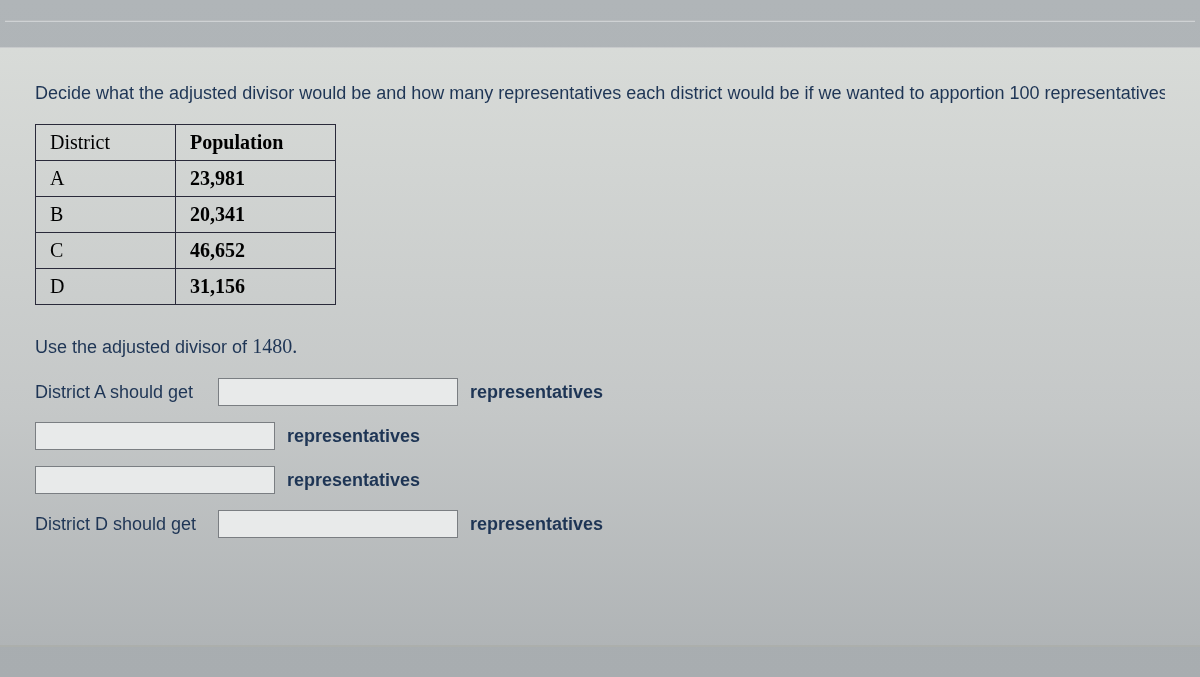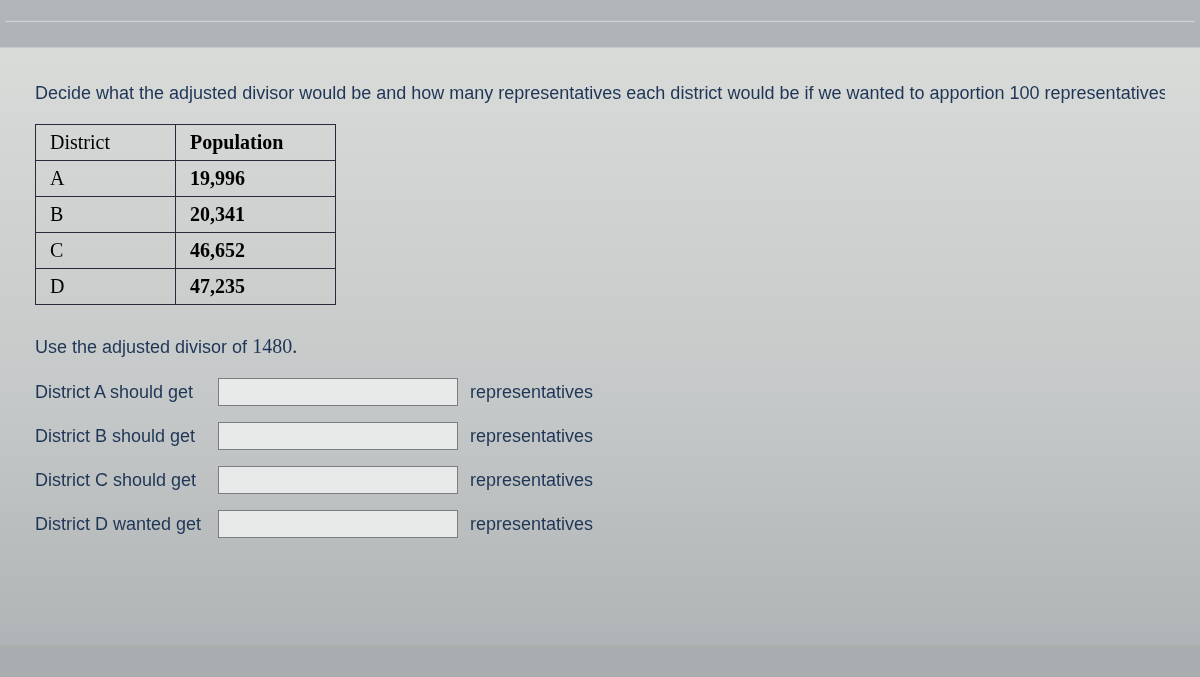--- a/index.html
+++ b/index.html
@@ -89,20 +89,21 @@
       height: 28px;
       border: 1px solid #7a7e82;
       background: #e8eaea;
       padding: 2px 6px;
       font-size: 16px;
     }
     .answer-suffix {
       color: #1e3555;
       font-size: 18px;
       margin-left: 4px;
+      font-weight: bold;
     }
     .top-divider {
       height: 2px;
       background: rgba(255,255,255,0.4);
       border-top: 1px solid rgba(0,0,0,0.1);
       margin: 0 5px;
     }
   </style>
 </head>
 <body>
@@ -114,58 +115,56 @@
     <p class="intro-text">Decide what the adjusted divisor would be and how many representatives each district would be if we wanted to apportion 100 representatives using Jef</p>
 
     <table class="data-table">
       <tbody>
           <tr class="header-row">
         <td class="col-district">District</td>
         <td class="col-population">Population</td>
       </tr>
       <tr>
         <td class="col-district">A</td>
-        <td class="col-population">19,996</td>
+        <td class="col-population">23,981</td>
       </tr>
       <tr>
         <td class="col-district">B</td>
         <td class="col-population">20,341</td>
       </tr>
       <tr>
         <td class="col-district">C</td>
         <td class="col-population">46,652</td>
       </tr>
       <tr>
         <td class="col-district">D</td>
-        <td class="col-population">47,235</td>
+        <td class="col-population">31,156</td>
       </tr>
     </tbody>
       </table>
 
     <p class="divisor-text">
       <span>Use the adjusted divisor of </span><span class="divisor-value">1480.</span>
     </p>
 
     <div class="answer-rows">
       <div class="answer-row">
         <span class="answer-label">District A should get</span>
         <input class="answer-input" type="text" value="" style="">
         <span class="answer-suffix">representatives</span>
       </div>
       <div class="answer-row">
-        <span class="answer-label">District B should get</span>
         <input class="answer-input" type="text" value="" style="">
         <span class="answer-suffix">representatives</span>
       </div>
       <div class="answer-row">
-        <span class="answer-label">District C should get</span>
         <input class="answer-input" type="text" value="" style="">
         <span class="answer-suffix">representatives</span>
       </div>
       <div class="answer-row">
-        <span class="answer-label">District D wanted get</span>
+        <span class="answer-label">District D should get</span>
         <input class="answer-input" type="text" value="" style="">
         <span class="answer-suffix">representatives</span>
       </div>
     </div>
 
   </div>
 </div>
 
 </body></html>

